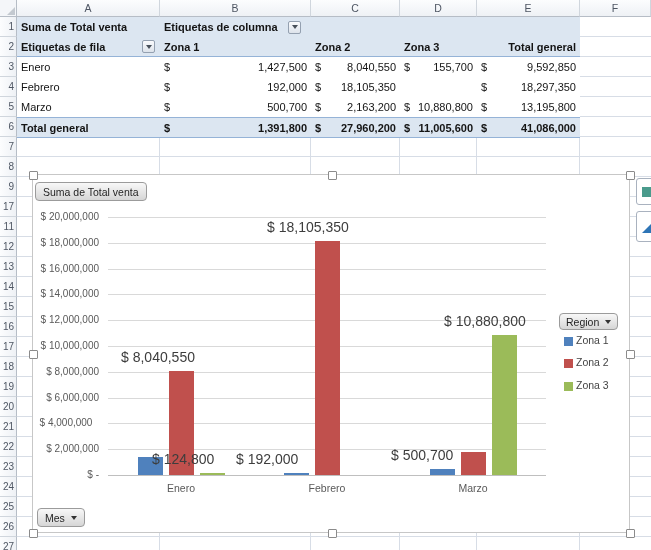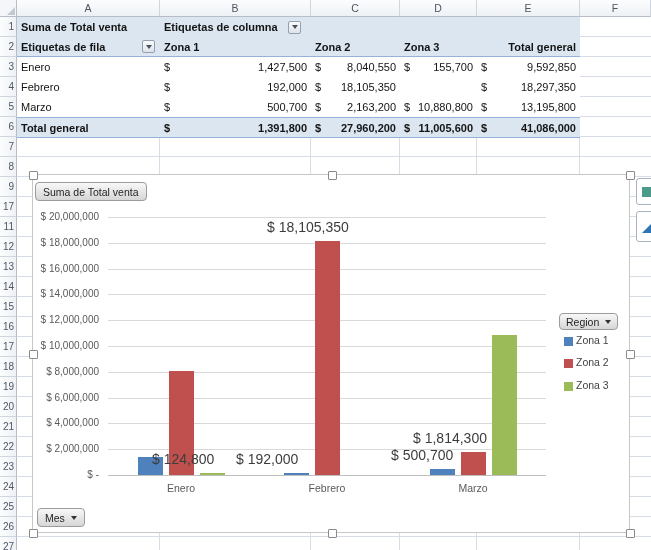--- a/index.html
+++ b/index.html
@@ -269,38 +269,39 @@
     <div class="ytick" style="top: 113.4px;">$ 14,000,000</div>
     <div class="grl" style="top: 145.2px;"></div>
     <div class="ytick" style="top: 139.2px;">$ 12,000,000</div>
     <div class="grl" style="top: 171px;"></div>
     <div class="ytick" style="top: 165px;">$ 10,000,000</div>
     <div class="grl" style="top: 196.8px;"></div>
     <div class="ytick" style="top: 190.8px;">$ 8,000,000</div>
     <div class="grl" style="top: 222.6px;"></div>
     <div class="ytick" style="top: 216.6px;">$ 6,000,000</div>
     <div class="grl" style="top: 248.4px;"></div>
-    <div class="ytick" style="top: 242.4px;">$ 4,000,000</div>
+    <div class="ytick" style="top: 242.4px; text-align: center;">$ 4,000,000</div>
     <div class="grl" style="top: 274.2px;"></div>
     <div class="ytick" style="top: 268.2px;">$ 2,000,000</div>
     <div class="ytick" style="top: 294px;">$ -</div>
     <div class="grl axl" style="top: 300px;"></div>
     <div class="bar" style="left: 104.5px; top: 281.585px; height: 18.4148px; background: rgb(79, 129, 189);"></div>
     <div class="bar" style="left: 250.5px; top: 297.523px; height: 2.4768px; background: rgb(79, 129, 189);"></div>
     <div class="bar" style="left: 396.5px; top: 293.541px; height: 6.45903px; background: rgb(79, 129, 189);"></div>
     <div class="bar" style="left: 135.5px; top: 196.277px; height: 103.723px; background: rgb(192, 80, 77);"></div>
     <div class="bar" style="left: 281.5px; top: 66.441px; height: 233.559px; background: rgb(192, 80, 77);"></div>
     <div class="bar" style="left: 427.5px; top: 276.596px; height: 23.4045px; background: rgb(192, 80, 77);"></div>
     <div class="bar" style="left: 166.5px; top: 298.39px; height: 1.60992px; background: rgb(155, 187, 89);"></div>
     <div class="bar" style="left: 458.5px; top: 159.638px; height: 140.362px; background: rgb(155, 187, 89);"></div>
     <div class="dlabel" style="left: 203px; top: 277.523px;">$ 192,000</div>
     <div class="dlabel" style="left: 358px; top: 273.541px;">$ 500,700</div>
+    <div class="dlabel" style="left: 88px; top: 176.277px;">$ 8,040,550</div>
     <div class="dlabel" style="left: 234px; top: 46.441px;">$ 18,105,350</div>
-    <div class="dlabel" style="left: 380px; top: 256.596px;">$ 1,814,300</div>
     <div class="dlabel" style="left: 119px; top: 278.39px;">$ 124,800</div>
+    <div class="dlabel" style="left: 411px; top: 139.638px;">$ 10,880,800</div>
     <div class="cat" style="left: 88px; top: 307px;">Enero</div>
     <div class="cat" style="left: 234px; top: 307px;">Febrero</div>
     <div class="cat" style="left: 380px; top: 307px;">Marzo</div>
     <div class="lsw" style="left: 531px; top: 162px; background: rgb(79, 129, 189);"></div>
     <div class="ltx" style="left: 543px; top: 159px;">Zona 1</div>
     <div class="lsw" style="left: 531px; top: 184px; background: rgb(192, 80, 77);"></div>
     <div class="ltx" style="left: 543px; top: 181px;">Zona 2</div>
     <div class="lsw" style="left: 531px; top: 207px; background: rgb(155, 187, 89);"></div>
     <div class="ltx" style="left: 543px; top: 204px;">Zona 3</div>
   </div>

